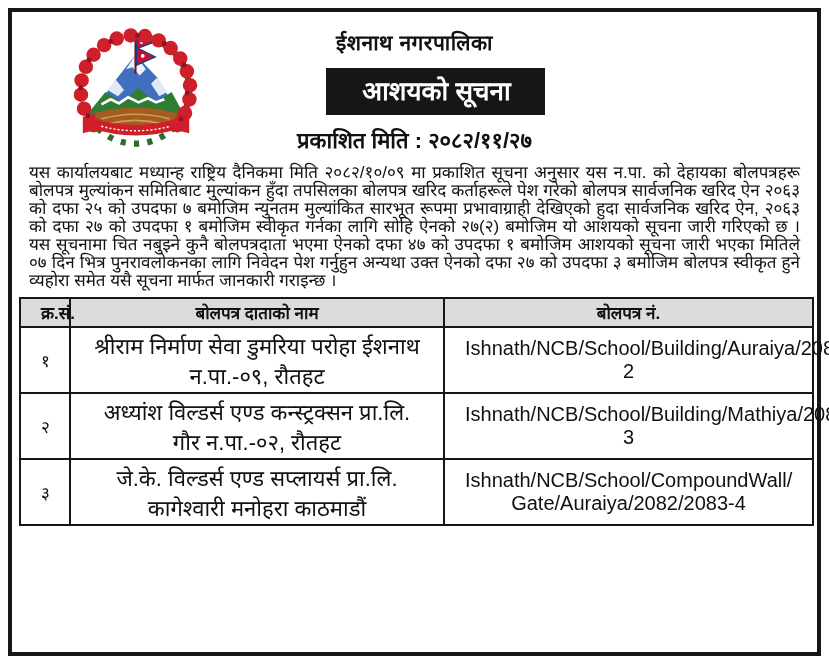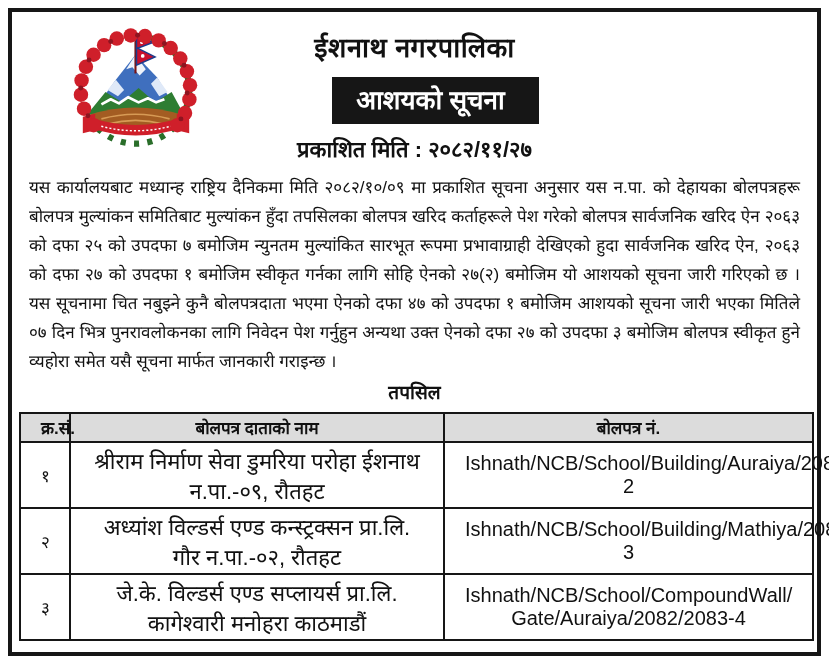--- a/index.html
+++ b/index.html
@@ -22,38 +22,38 @@
   .content {
     position: absolute; inset: 12px;
     padding: 10px 7px 0 7px;
   }
   
   .header { position: relative; text-align: center; }
   .emblem {
     position: absolute; left: 46px; top: 6px;
     width: 142px; height: 126px;
   }
-  .t-muni   { font-size: 27px; font-weight: bold; letter-spacing: .5px; padding-top: 6px; }
+  .t-muni   { font-size: 21px; font-weight: bold; letter-spacing: .5px; padding-top: 6px; }
   .t-office { font-size: 31px; font-weight: bold; letter-spacing: .5px; margin-top: 6px; }
   .t-addr   { font-size: 21px; font-weight: bold; margin-top: 8px; }
   .t-prov   { font-size: 19px; font-weight: bold; margin-top: 9px; }
   .notice-box {
     display: inline-block;
     margin-top: 12px;
     background: #161616; color: #ffffff;
     font-size: 26px; font-weight: bold;
-    padding: 4px 34px 7px 24px;
+    padding: 4px 34px 7px 36px;
     margin-left: 42px;
   }
   .published { font-size: 22px; font-weight: bold; margin-top: 9px; }
   
   .paragraph {
     margin: 10px 10px 0 10px;
     font-size: 17px;
-    line-height: 29px;
+    line-height: 18px;
     text-align: justify;
     text-justify: inter-word;
   }
   .tapsil { text-align: center; font-size: 19px; font-weight: bold; margin-top: 3px; }
   
   table.bids {
     border-collapse: collapse;
     margin: 7px 0 0 0;
     width: 793px;
     table-layout: fixed;
@@ -154,21 +154,20 @@
 
       <div class="t-muni">ईशनाथ नगरपालिका</div>
       <div>
         <span class="notice-box">आशयको सूचना</span>
       </div>
       <div class="published">प्रकाशित मिति : २०८२/११/२७</div>
     </div>
 
     <div class="paragraph">यस कार्यालयबाट मध्यान्ह राष्ट्रिय दैनिकमा मिति २०८२/१०/०९ मा प्रकाशित सूचना अनुसार यस न.पा. को देहायका बोलपत्रहरू बोलपत्र मुल्यांकन समितिबाट मुल्यांकन हुँदा तपसिलका बोलपत्र खरिद कर्ताहरूले पेश गरेको बोलपत्र सार्वजनिक खरिद ऐन २०६३ को दफा २५ को उपदफा ७ बमोजिम न्युनतम मुल्यांकित सारभूत रूपमा प्रभावाग्राही देखिएको हुदा सार्वजनिक खरिद ऐन, २०६३ को दफा २७ को उपदफा १ बमोजिम स्वीकृत गर्नका लागि सोहि ऐनको २७(२) बमोजिम यो आशयको सूचना जारी गरिएको छ । यस सूचनामा चित नबुझ्ने कुनै बोलपत्रदाता भएमा ऐनको दफा ४७ को उपदफा १ बमोजिम आशयको सूचना जारी भएका मितिले ०७ दिन भित्र पुनरावलोकनका लागि निवेदन पेश  गर्नुहुन अन्यथा उक्त ऐनको दफा २७ को उपदफा ३ बमोजिम बोलपत्र स्वीकृत हुने व्यहोरा समेत यसै सूचना मार्फत जानकारी गराइन्छ ।</div>
 
-    <div class="tapsil">तपसिल</div>
 
     <table class="bids">
       <colgroup>
         <col class="col-sn">
           <col class="col-name">
           <col class="col-bid">
       </colgroup>
       <thead>
         <tr>
           <th>क्र.सं.</th>

